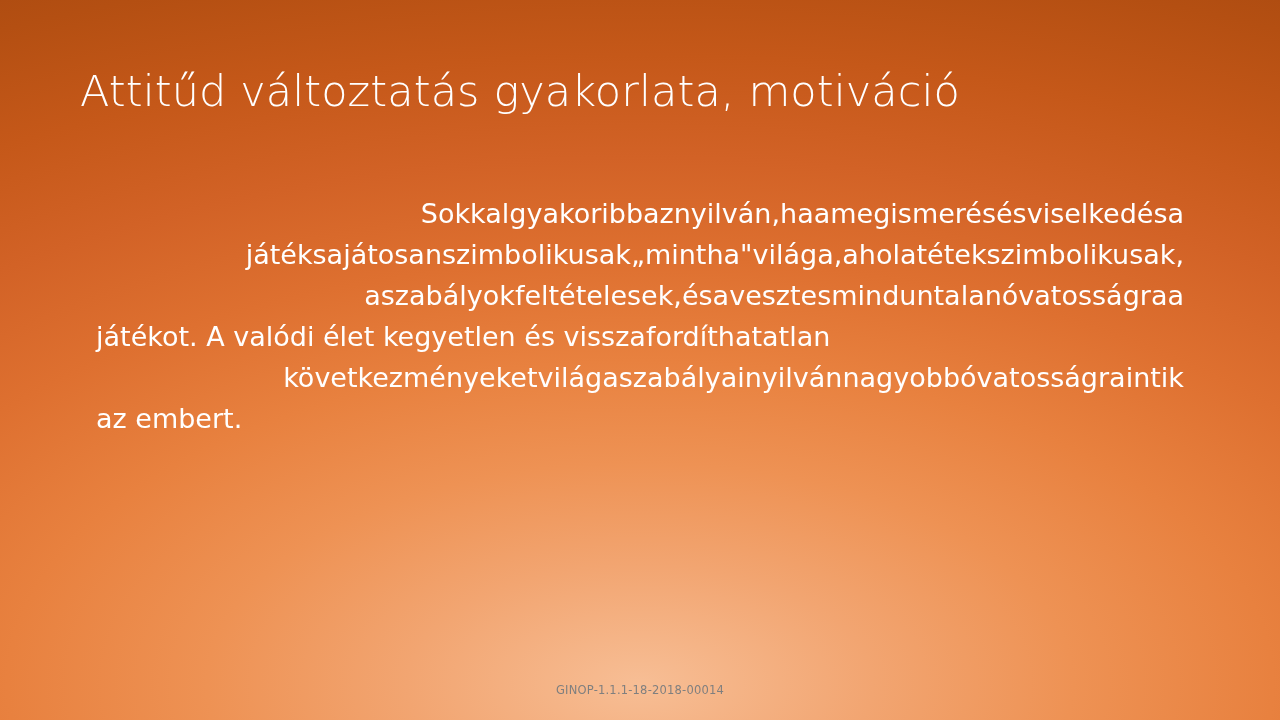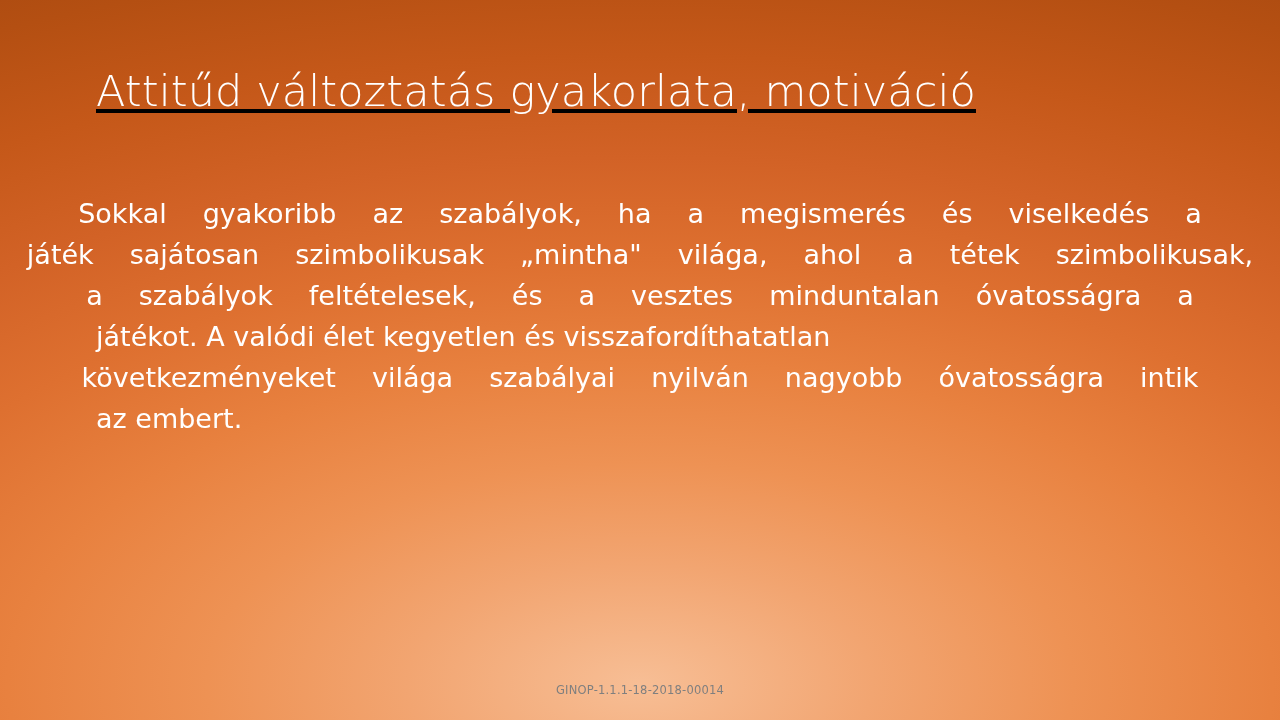--- a/index.html
+++ b/index.html
@@ -28,24 +28,23 @@
         #D26226 62%,
         #C55819 74%,
         #B44F12 86%,
         #A2460F 100%
       );
   }
 
   
   .title-block {
     position: absolute;
-    left: 96px;
+    left: 80px;
     top: 66px;
     width: 1090px;
-    text-decoration: underline;
   }
 
   .slide-title {
     margin: 0;
     font-family: "DejaVu Sans", "Liberation Sans", sans-serif;
     font-size: 43px;
     font-weight: 300;
     line-height: 1.18;
     letter-spacing: 0.1px;
     color: #FFFFFF;
@@ -71,23 +70,22 @@
     text-justify: inter-word;
   }
 
   
   .body-line {
     display: block;
     white-space: pre;
   }
   .body-line.justified {
     display: flex;
-    justify-content: center;
+    justify-content: flex-end;
     white-space: pre;
-    gap: 36px;
   }
   .body-line.justified > span {
     white-space: pre;
   }
 
   
   .footer {
     position: absolute;
     left: 0;
     right: 0;
@@ -107,21 +105,21 @@
 <body>
 
 <div class="slide">
 
   <div class="title-block">
     <h1 class="slide-title">Attitűd változtatás gyakorlata, motiváció</h1>
   </div>
 
   <div class="body-block">
     <p class="body-paragraph" id="body-paragraph">
-        <span class="body-line justified"><span>Sokkal</span><span>gyakoribb</span><span>az</span><span>szabályok,</span><span>ha</span><span>a</span><span>megismerés</span><span>és</span><span>viselkedés</span><span>a</span></span>
+        <span class="body-line justified"><span>Sokkal</span><span>gyakoribb</span><span>az</span><span>nyilván,</span><span>ha</span><span>a</span><span>megismerés</span><span>és</span><span>viselkedés</span><span>a</span></span>
         <span class="body-line justified"><span>játék</span><span>sajátosan</span><span>szimbolikusak</span><span>„mintha"</span><span>világa,</span><span>ahol</span><span>a</span><span>tétek</span><span>szimbolikusak,</span></span>
         <span class="body-line justified"><span>a</span><span>szabályok</span><span>feltételesek,</span><span>és</span><span>a</span><span>vesztes</span><span>minduntalan</span><span>óvatosságra</span><span>a</span></span>
         <span class="body-line">játékot. A valódi élet kegyetlen és visszafordíthatatlan</span>
         <span class="body-line justified"><span>következményeket</span><span>világa</span><span>szabályai</span><span>nyilván</span><span>nagyobb</span><span>óvatosságra</span><span>intik</span></span>
         <span class="body-line">az embert.</span>
       </p>
   </div>
 
   <div class="footer">
     <span class="footer-text">GINOP-1.1.1-18-2018-00014</span>

